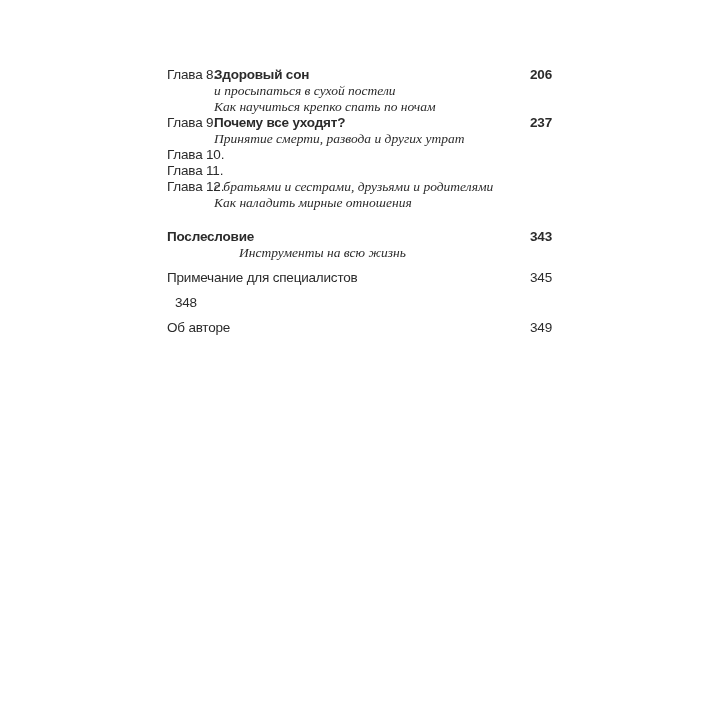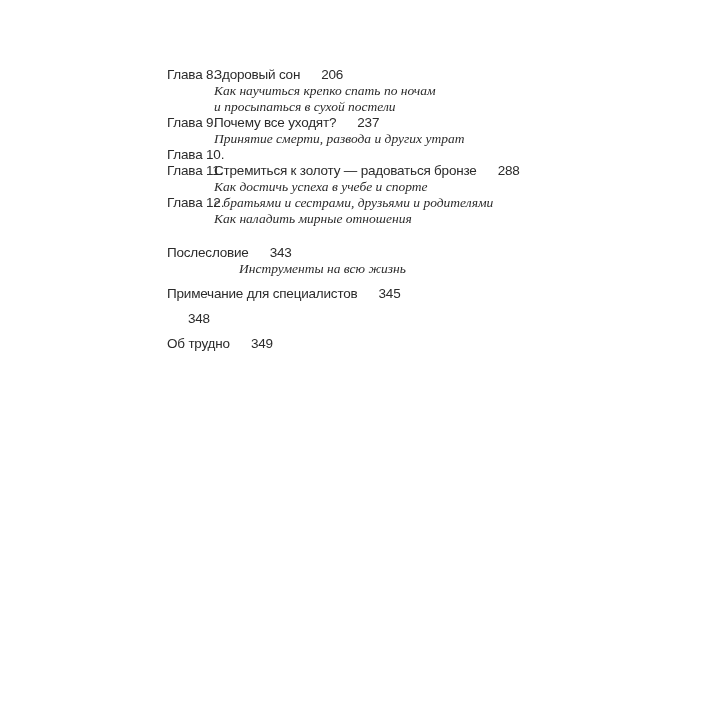--- a/index.html
+++ b/index.html
@@ -41,26 +41,27 @@
     white-space: nowrap;
   }
 
   .entry-body {
     flex: 1;
     min-width: 0;
   }
 
   .title-line {
     display: flex;
-    justify-content: flex-start;
+    justify-content: space-between;
     white-space: nowrap;
+    font-weight: bold;
   }
 
   .pagenum {
-    margin-left: 21px;
+    margin-left: 8px;
     flex-shrink: 0;
   }
 
   .subtitle {
     font-family: "Liberation Serif", serif;
     font-style: italic;
     font-weight: 500;
     letter-spacing: 0;
     white-space: nowrap;
   }
@@ -69,66 +70,59 @@
     margin-top: 18px;
   }
 
   .afterword-sub {
     margin-left: 72px;
   }
 
   .simple-entry {
     margin-top: 9px;
     display: flex;
-    justify-content: flex-start;
+    justify-content: space-between;
     white-space: nowrap;
   }
 </style>
 </head>
 <body>
 
 <div class="page">
   <div class="toc">
 
     <div class="entry">
       <div class="entry-label">Глава 8.</div>
       <div class="entry-body">
         <div class="title-line">
           <span>Здоровый сон</span>
           <span class="pagenum">206</span>
         </div>
+        <div class="subtitle">и просыпаться в сухой постели</div>
         <div class="subtitle">Как научиться крепко спать по ночам</div>
-        <div class="subtitle">и просыпаться в сухой постели</div>
       </div>
     </div>
 
     <div class="entry">
       <div class="entry-label">Глава 9.</div>
       <div class="entry-body">
         <div class="title-line">
           <span>Почему все уходят?</span>
           <span class="pagenum">237</span>
         </div>
         <div class="subtitle">Принятие смерти, развода и других утрат</div>
       </div>
     </div>
 
     <div class="entry">
       <div class="entry-label">Глава 10.</div>
     </div>
 
     <div class="entry">
       <div class="entry-label">Глава 11.</div>
-      <div class="entry-body">
-        <div class="title-line">
-          <span>Стремиться к золоту — радоваться бронзе</span>
-          <span class="pagenum">288</span>
-        </div>
-        <div class="subtitle">Как достичь успеха в учебе и спорте</div>
-      </div>
     </div>
 
     <div class="entry">
       <div class="entry-label">Глава 12.</div>
       <div class="entry-body">
         <div class="subtitle">с братьями и сестрами, друзьями и родителями</div>
         <div class="subtitle">Как наладить мирные отношения</div>
       </div>
     </div>
 
@@ -143,18 +137,18 @@
     <div class="simple-entry">
       <span>Примечание для специалистов</span>
       <span class="pagenum">345</span>
     </div>
 
     <div class="simple-entry">
       <span class="pagenum">348</span>
     </div>
 
     <div class="simple-entry">
-      <span>Об трудно</span>
+      <span>Об авторе</span>
       <span class="pagenum">349</span>
     </div>
 
   </div>
 </div>
 
 </body></html>

